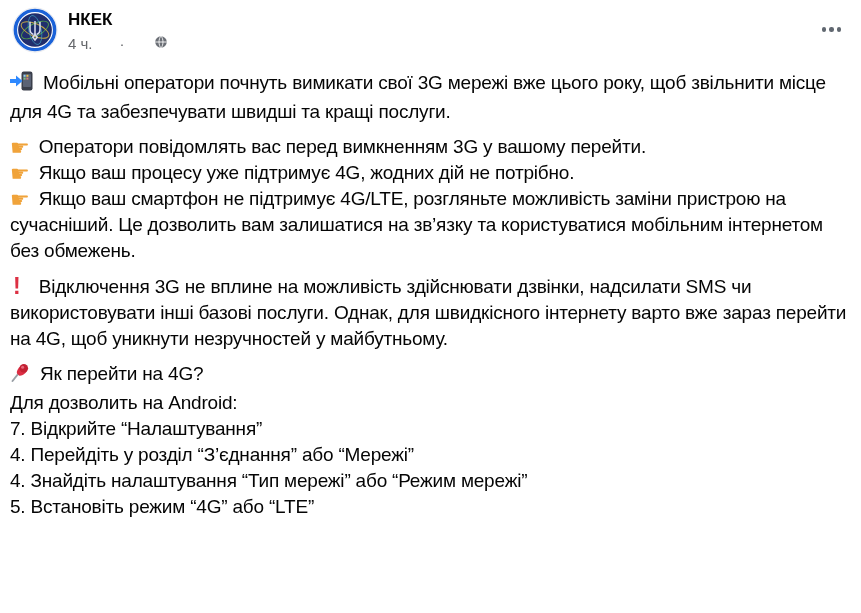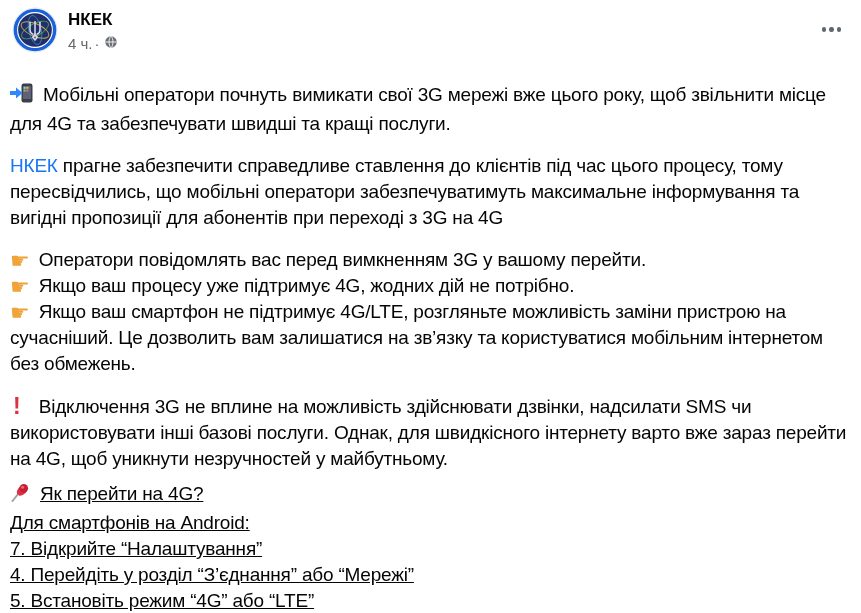--- a/index.html
+++ b/index.html
@@ -31,20 +31,21 @@
     line-height: 21px;
     cursor: pointer;
   }
   .meta-row {
     display: flex;
     align-items: center;
     margin-top: 3px;
     font-size: 15px;
     color: #65676b;
     line-height: 19px;
+    gap: 25px;
   }
   .meta-sep { margin: 0 4px 0 2px; }
   .globe-icon { display: inline-block; margin-top: 1px; }
   .more-options {
     margin-left: auto;
     margin-top: 14px;
     display: flex;
     gap: 3px;
     padding: 6px 4px;
     cursor: pointer;
@@ -55,22 +56,22 @@
     border-radius: 50%;
     background: #606770;
   }
   
   .post-body {
     padding: 13px 14px 0 10px;
     font-size: 19px;
     line-height: 26px;
     letter-spacing: -0.2px;
   }
-  .post-body p { margin: 16px 0 9px 0; }
-  .howto p { margin: 0; text-decoration: underline; }
+  .post-body p { margin: 4px 0 9px 0; }
+  .howto p { margin: 0; }
   .mention-link {
     color: #1877f2;
     text-decoration: none;
     cursor: pointer;
   }
   
   .emoji {
     display: inline-block;
     vertical-align: -3px;
     margin-right: 9px;
@@ -143,23 +144,20 @@
         <rect x="13" y="4" width="8" height="13" rx="0.8" fill="#5b6375"></rect>
         <rect x="13.6" y="4.8" width="2" height="2" fill="#8fd0f5"></rect>
         <rect x="16.4" y="4.8" width="2" height="2" fill="#f0c04a"></rect>
         <rect x="13.6" y="7.6" width="2" height="2" fill="#7fc37f"></rect>
         <rect x="16.4" y="7.6" width="2" height="2" fill="#d87f7f"></rect>
         <path d="M 0,9 H 6 V 5.5 L 12.5,11 L 6,16.5 V 13 H 0 Z" fill="#2e89ff"></path>
       </svg>
     </span><span>Мобільні оператори почнуть вимикати свої 3G мережі вже цього року, щоб звільнити місце для 4G та забезпечувати швидші та кращі послуги.</span>
   </p>
 
-  <p>
-    <a class="mention-link">НКЕК</a><span> прагне забезпечити справедливе ставлення до клієнтів під час цього процесу, тому пересвідчились, що мобільні оператори забезпечуватимуть максимальне інформування та вигідні пропозиції для абонентів при переході з 3G на 4G</span>
-  </p>
 
   <p>
     <span class="hand-icon">☛</span><span>Оператори повідомлять вас перед вимкненням 3G у вашому перейти.</span><br>
     <span class="hand-icon">☛</span><span>Якщо ваш процесу уже підтримує 4G, жодних дій не потрібно.</span><br>
     <span class="hand-icon">☛</span><span>Якщо ваш смартфон не підтримує 4G/LTE, розгляньте можливість заміни пристрою на сучасніший. Це дозволить вам залишатися на зв’язку та користуватися мобільним інтернетом без обмежень.</span>
   </p>
 
   <p>
     <span class="exclaim-icon">!</span><span>Відключення 3G не вплине на можливість здійснювати дзвінки, надсилати SMS чи використовувати інші базові послуги. Однак, для швидкісного інтернету варто вже зараз перейти на 4G, щоб уникнути незручностей у майбутньому.</span>
   </p>
@@ -168,19 +166,20 @@
     <p>
       <span class="emoji">
         <svg width="21" height="21" viewBox="0 0 21 21">
           <line x1="8.5" y1="11.5" x2="2.5" y2="19" stroke="#9aa0a6" stroke-width="2" stroke-linecap="round"></line>
           <path d="M 9,13.5 L 7,11.5 C 6,9 9,4.5 12,3.5 L 17,8.5 C 16,11.5 11.5,14.5 9,13.5 Z" fill="#dd2e44"></path>
           <circle cx="13.8" cy="6.2" r="4.3" fill="#c32133"></circle>
           <circle cx="12.6" cy="5.2" r="1.5" fill="#e8697b"></circle>
         </svg>
       </span><span>Як перейти на 4G?</span>
     </p>
-    <p>Для смартфонів на Android:</p>
+    <p>Для дозволить на Android:</p>
     <p>7. Відкрийте “Налаштування”</p>
     <p>4. Перейдіть у розділ “З’єднання” або “Мережі”</p>
+    <p>4. Знайдіть налаштування “Тип мережі” або “Режим мережі”</p>
     <p>5. Встановіть режим “4G” або “LTE”</p>
   </div>
 
 </div>
 
 </body></html>

